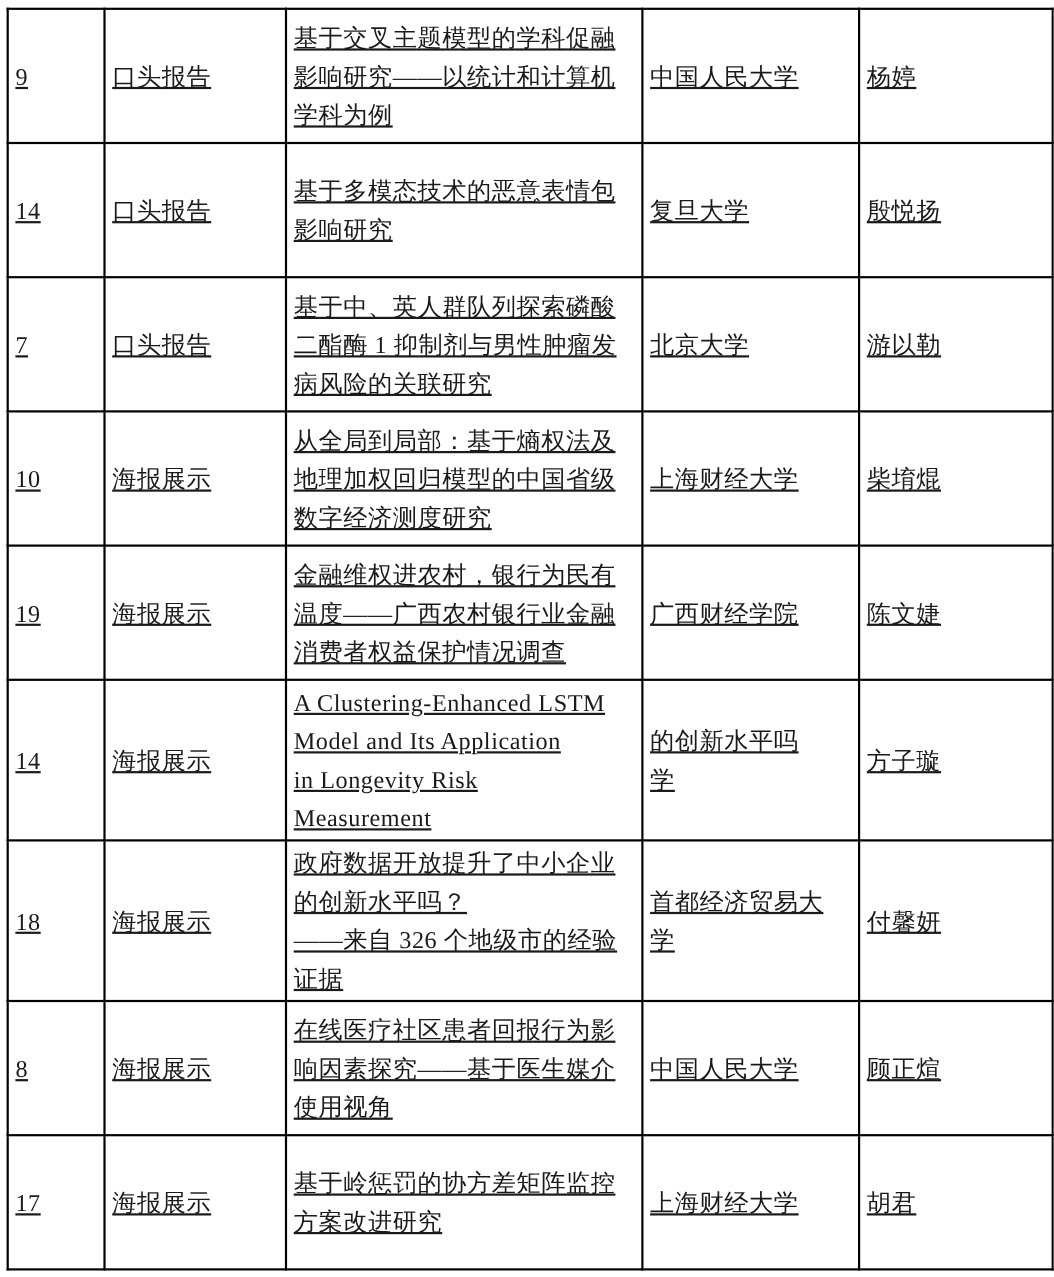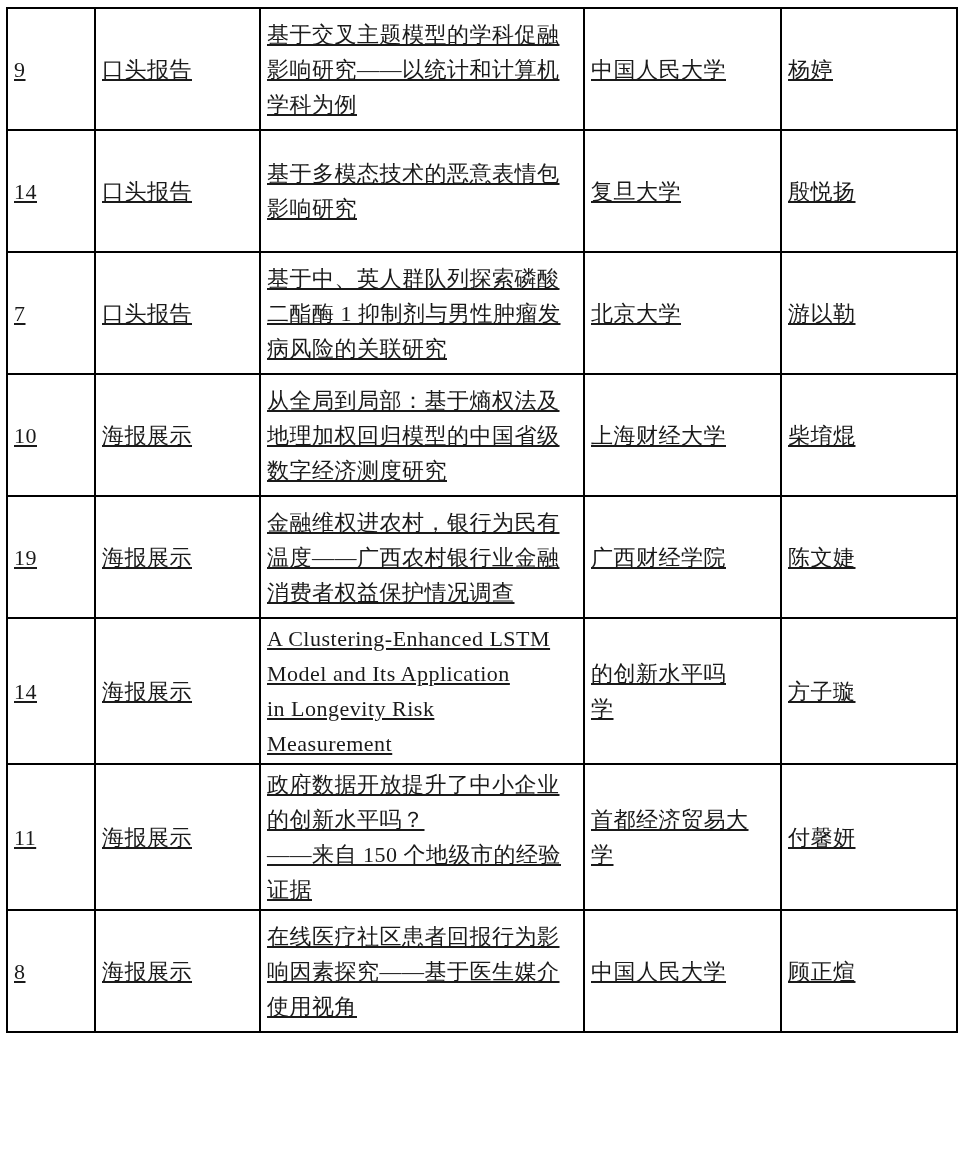--- a/index.html
+++ b/index.html
@@ -107,34 +107,42 @@
     <td class="col-type">海报展示</td>
     <td class="col-title">A Clustering-Enhanced LSTM
 Model and Its Application
 in Longevity Risk
 Measurement</td>
     <td class="col-univ">的创新水平吗
 学</td>
     <td class="col-name">方子璇</td>
   </tr>
         <tr>
-    <td class="col-index">11</td>
+    <td class="col-index">18</td>
     <td class="col-type">海报展示</td>
     <td class="col-title">政府数据开放提升了中小企业
 的创新水平吗？
-——来自 150 个地级市的经验
+——来自 326 个地级市的经验
 证据</td>
     <td class="col-univ">首都经济贸易大
 学</td>
     <td class="col-name">付馨妍</td>
   </tr>
         <tr>
     <td class="col-index">8</td>
     <td class="col-type">海报展示</td>
     <td class="col-title">在线医疗社区患者回报行为影
 响因素探究——基于医生媒介
 使用视角</td>
     <td class="col-univ">中国人民大学</td>
     <td class="col-name">顾正煊</td>
   </tr>
+        <tr>
+    <td class="col-index">17</td>
+    <td class="col-type">海报展示</td>
+    <td class="col-title">基于岭惩罚的协方差矩阵监控
+方案改进研究</td>
+    <td class="col-univ">上海财经大学</td>
+    <td class="col-name">胡君</td>
+  </tr>
       </tbody>
   </table>
 </div>
 
 </body></html>

